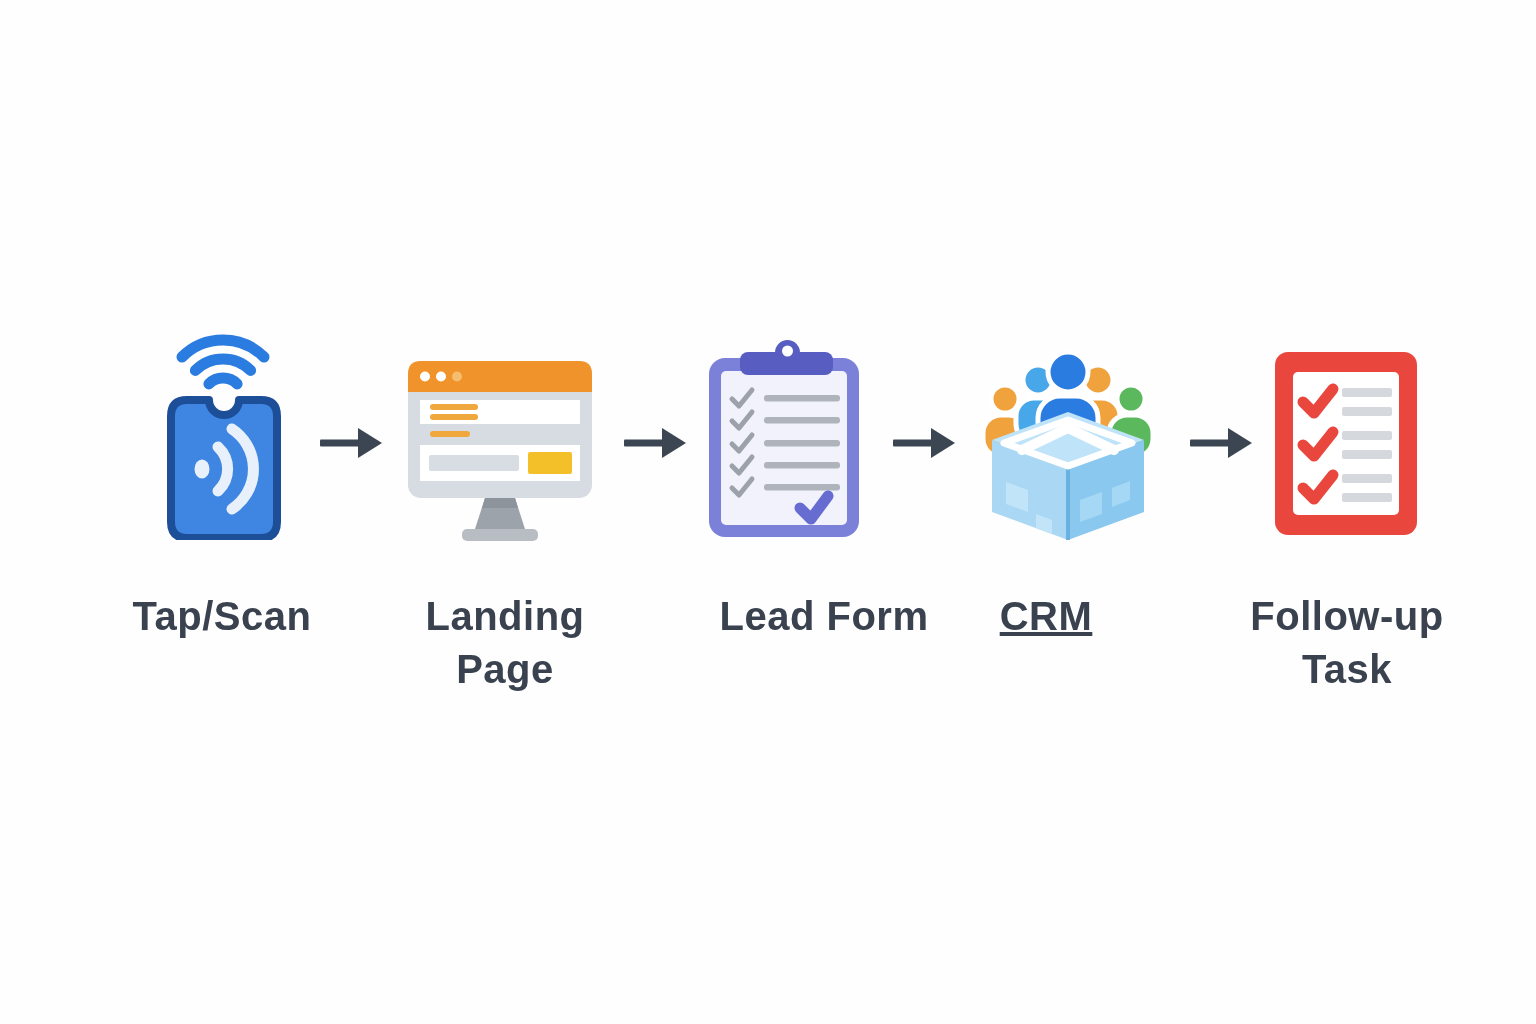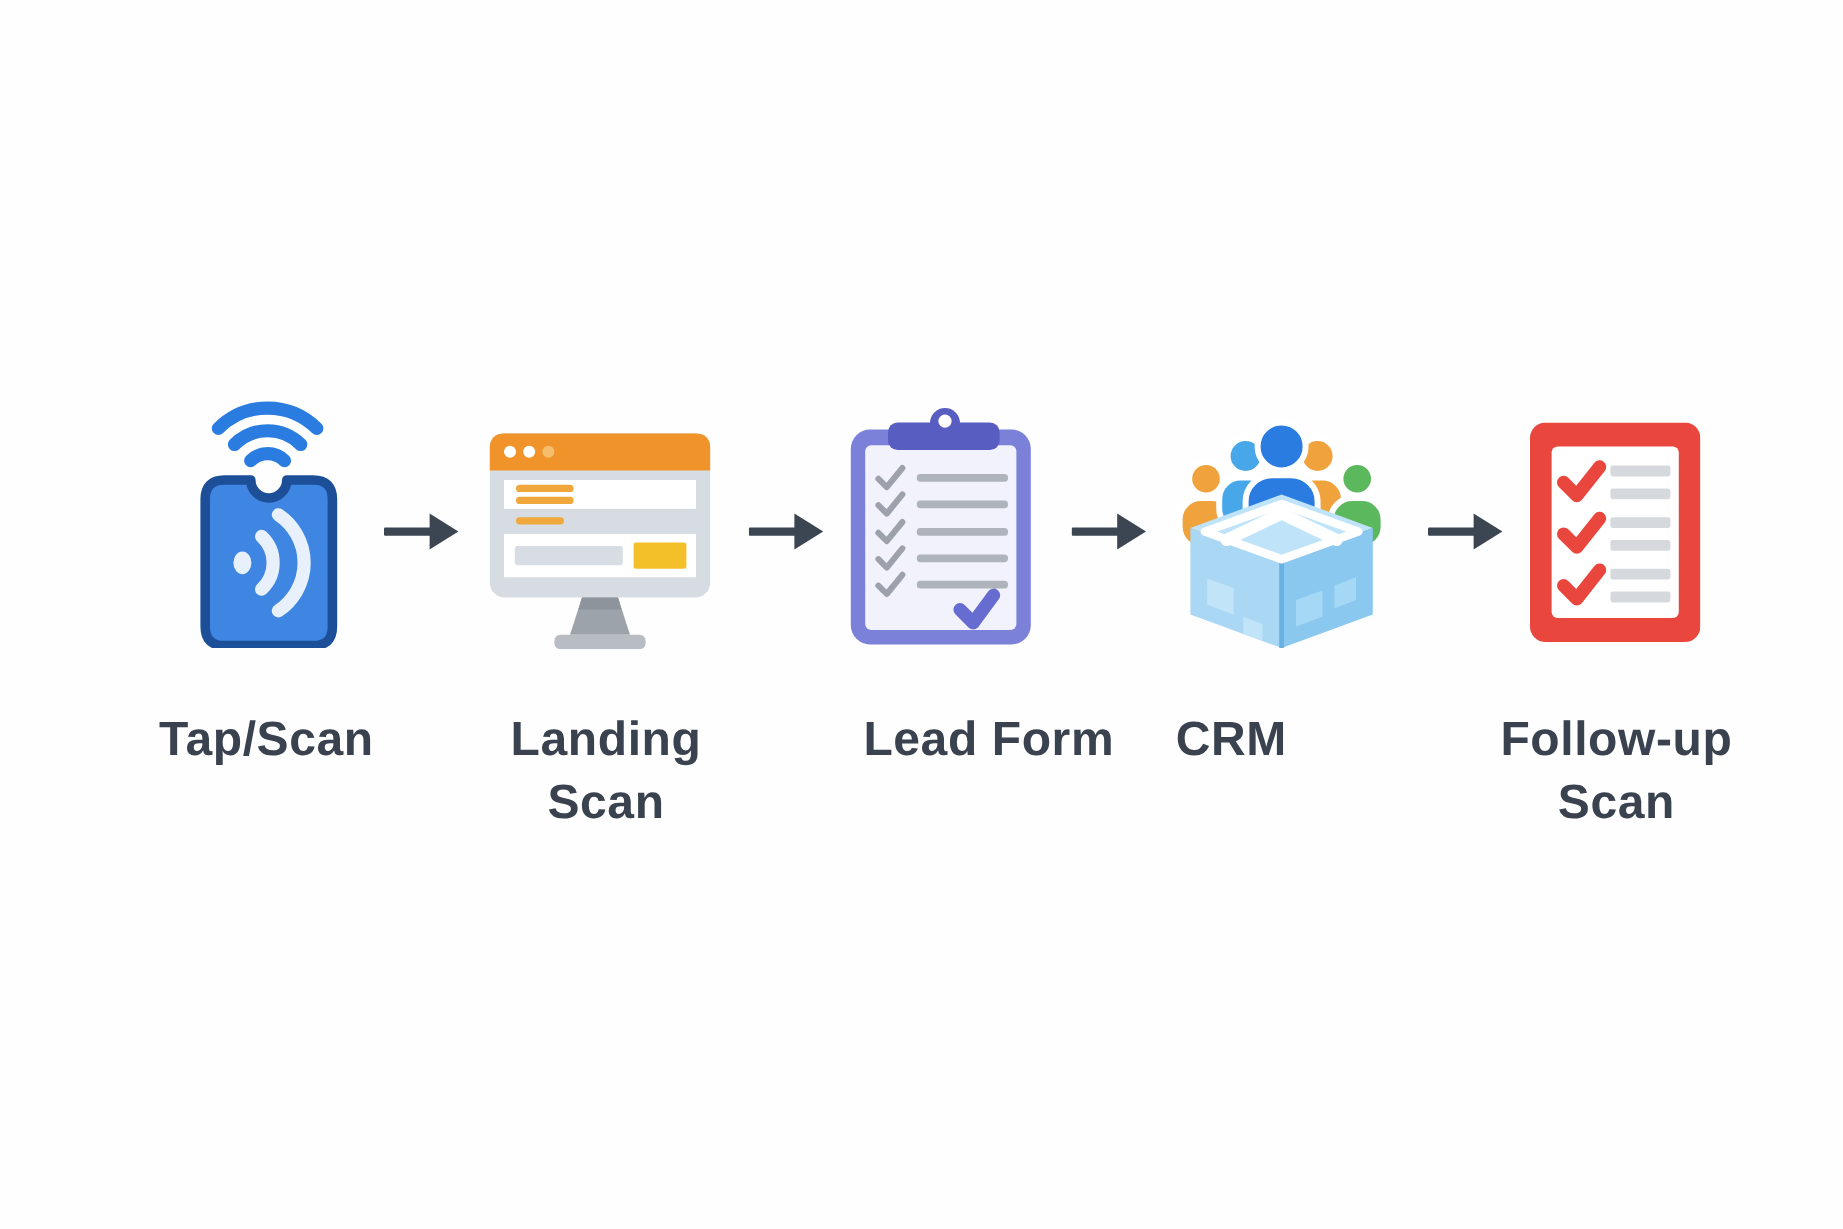--- a/index.html
+++ b/index.html
@@ -82,21 +82,21 @@
         <rect x="22" y="53" width="48" height="6" rx="3" fill="#f0a73c"></rect>
         <rect x="22" y="70" width="40" height="6" rx="3" fill="#f0a73c"></rect>
         <rect x="12" y="84" width="160" height="36" fill="#ffffff"></rect>
         <rect x="21" y="94" width="90" height="16" rx="2" fill="#d8dde3"></rect>
         <rect x="120" y="91" width="44" height="22" rx="2" fill="#f3c02a"></rect>
         <polygon points="77,137 107,137 117,168 67,168" fill="#9da3ab"></polygon>
         <polygon points="77,137 107,137 110,147 74,147" fill="#8e949c"></polygon>
         <rect x="54" y="168" width="76" height="12" rx="5" fill="#b8bdc4"></rect>
       </svg>
     </div>
-    <div class="step-label" style="left:375px;width:260px;">Landing Scan</div>
+    <div class="step-label" style="left:375px;width:260px;">Landing Page</div>
   </div>
 
   <div class="arrow" style="left:624px;">
     <svg width="62" height="36" viewBox="0 0 62 36" fill="currentColor">
       <rect x="0" y="14.5" width="40" height="7" rx="1"></rect>
       <polygon points="38,3 62,18 38,33"></polygon>
     </svg>
   </div>
 
   <div class="step">
@@ -166,21 +166,21 @@
           <line x1="90" y1="126" x2="90" y2="198" stroke="#68b1e0" stroke-width="4"></line>
           <polygon points="90,78 154,101 90,124 26,101" fill="none" stroke="#ffffff" stroke-width="7" stroke-linejoin="round"></polygon>
           <polyline points="44,108 90,86 136,108" fill="none" stroke="#ffffff" stroke-width="10" stroke-linecap="round" stroke-linejoin="round"></polyline>
           <polygon points="28,140 50,148 50,170 28,162" fill="#c2e4f8"></polygon>
           <polygon points="58,172 74,178 74,192 58,186" fill="#c2e4f8"></polygon>
           <polygon points="102,158 124,150 124,172 102,180" fill="#a5d8f4"></polygon>
           <polygon points="134,146 152,139 152,158 134,165" fill="#a5d8f4"></polygon>
         </g>
       </svg>
     </div>
-    <div class="step-label" style="left:911px;width:230px;">CRM</div>
+    <div class="step-label" style="left:931px;width:230px;text-decoration:underline;">CRM</div>
   </div>
 
   <div class="arrow" style="left:1190px;">
     <svg width="62" height="36" viewBox="0 0 62 36" fill="currentColor">
       <rect x="0" y="14.5" width="40" height="7" rx="1"></rect>
       <polygon points="38,3 62,18 38,33"></polygon>
     </svg>
   </div>
 
   <div class="step">
@@ -196,16 +196,16 @@
         <g fill="#d5d9de">
           <rect x="67" y="36" width="50" height="9" rx="2"></rect>
           <rect x="67" y="55" width="50" height="9" rx="2"></rect>
           <rect x="67" y="79" width="50" height="9" rx="2"></rect>
           <rect x="67" y="98" width="50" height="9" rx="2"></rect>
           <rect x="67" y="122" width="50" height="9" rx="2"></rect>
           <rect x="67" y="141" width="50" height="9" rx="2"></rect>
         </g>
       </svg>
     </div>
-    <div class="step-label" style="left:1232px;width:230px;">Follow-up Scan</div>
+    <div class="step-label" style="left:1232px;width:230px;">Follow-up Task</div>
   </div>
 
 </div>
 
 </body></html>

